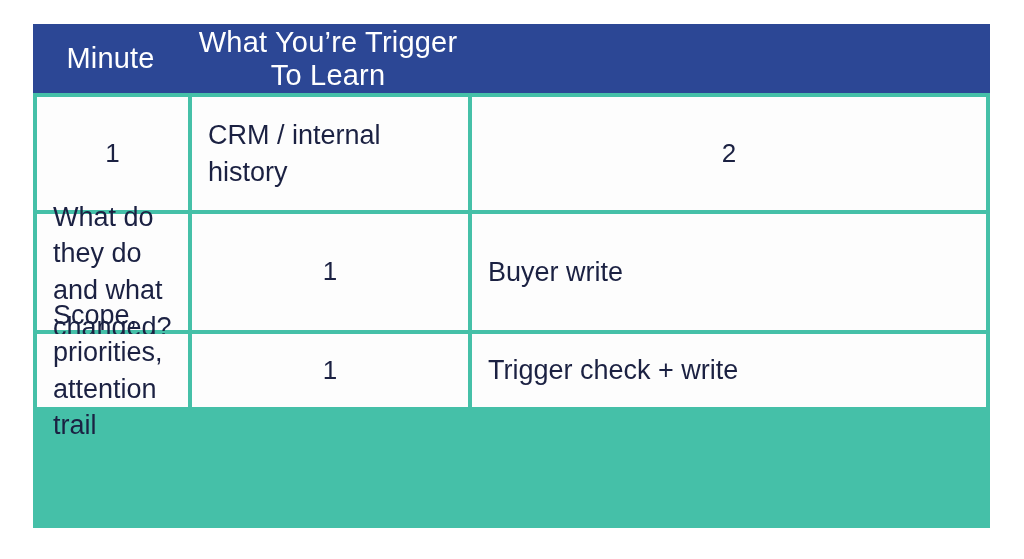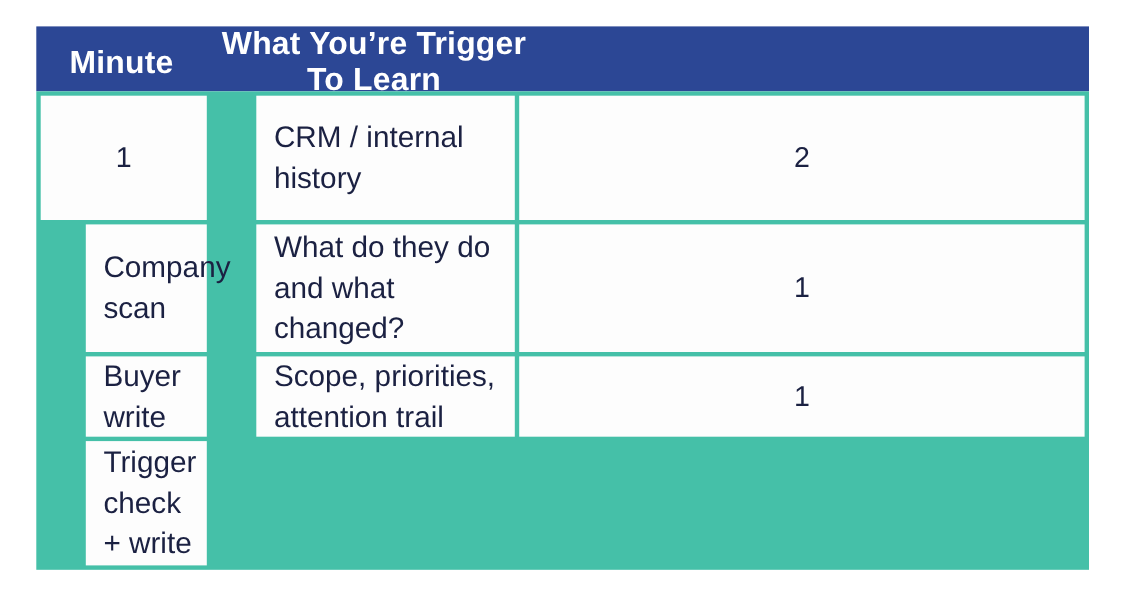--- a/index.html
+++ b/index.html
@@ -21,27 +21,26 @@
   .table-wrap {
     position: absolute;
     left: 33px;
     top: 24px;
     width: 957px;
     height: 508px;
   }
   .thead {
     display: grid;
     grid-template-columns: 155px 280px 1fr;
-    height: 59px;
+    height: 69px;
     background: var(--header-bg);
     color: var(--header-text);
-    font-weight: bold;
+    font-weight: normal;
     font-size: 29px;
     align-items: center;
-    gap: 12px;
   }
   .thead .th {
     text-align: center;
     letter-spacing: 0.2px;
   }
   .tbody {
     display: grid;
     grid-template-columns: 151px 276px 1fr;
     grid-template-rows: 113px 116px 73px 113px;
     gap: 4px;
@@ -58,40 +57,38 @@
     align-items: center;
   }
   .td.minute {
     justify-content: center;
     font-size: 26px;
   }
   .td.task, .td.learn {
     padding-left: 16px;
     padding-right: 12px;
     text-align: left;
-    margin-left: 41px;
   }
 </style>
 </head>
 <body>
 
 <div class="table-wrap">
 
   <div class="thead">
     <div class="th">Minute</div>
     <div class="th">What You’re Trigger To Learn</div>
   </div>
 
   <div class="tbody">
 
     <div class="td minute">1</div>
     <div class="td task">CRM / internal history</div>
 
     <div class="td minute">2</div>
-    <div class="td task">Company scan</div>
     <div class="td learn">What do they do and what changed?</div>
 
     <div class="td minute">1</div>
     <div class="td task">Buyer write</div>
     <div class="td learn">Scope, priorities, attention trail</div>
 
     <div class="td minute">1</div>
     <div class="td task">Trigger check + write</div>
   </div>
 

